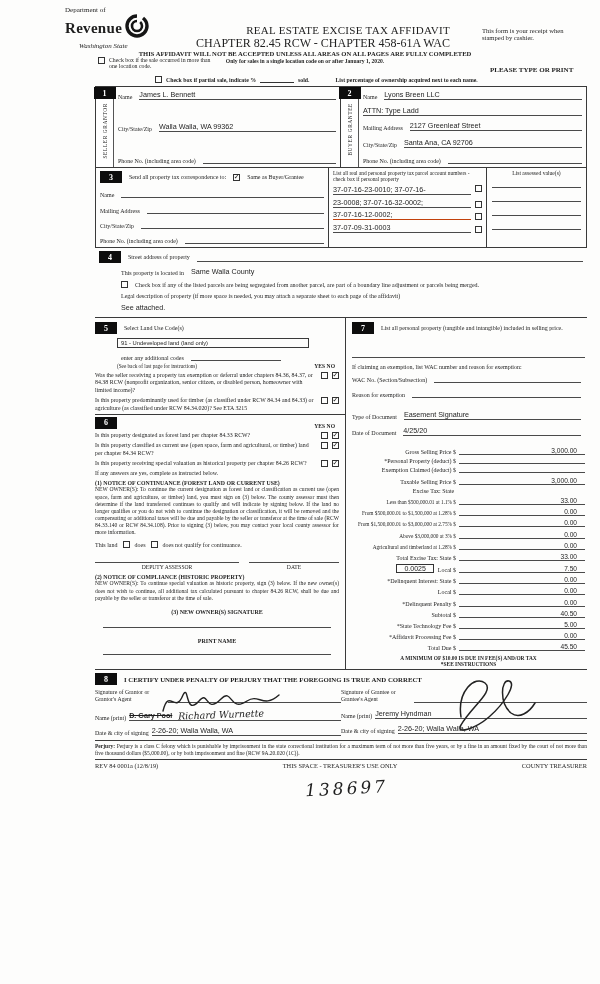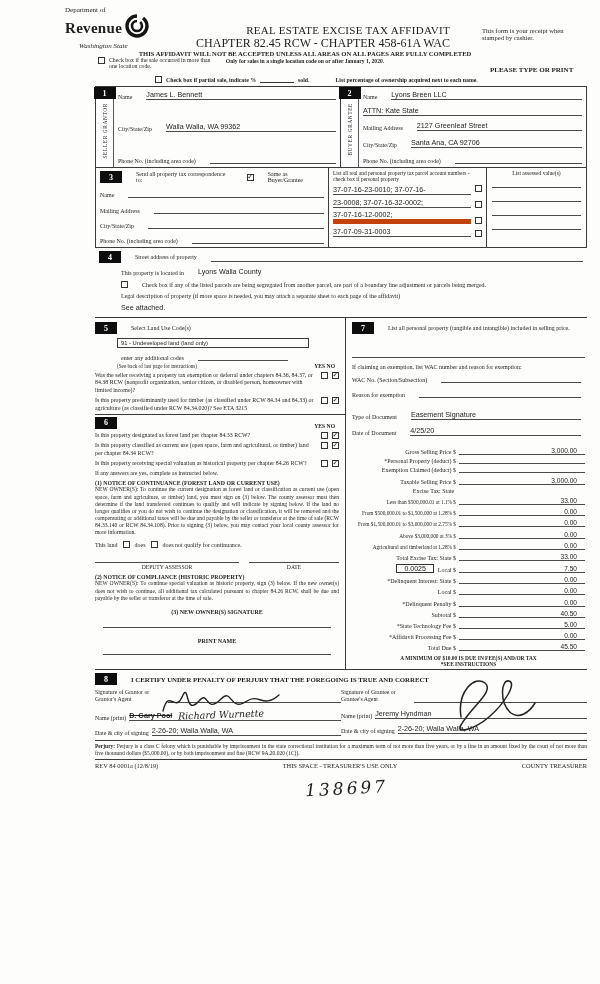--- a/index.html
+++ b/index.html
@@ -23,21 +23,21 @@
   .sec{border:1px solid #3a3a3a;box-sizing:border-box;}
   .badge{background:#0d0d0d;color:#fff;width:22px;height:12px;font-size:8px;font-weight:bold;
          display:flex;align-items:center;justify-content:center;flex:0 0 auto;}
   .rail{width:17px;background:#fff;border-right:1px solid #555;display:flex;flex-direction:column;align-items:center;flex:0 0 auto;}
   .rail-label{writing-mode:vertical-rl;transform:rotate(180deg);font-size:5.4px;letter-spacing:.6px;margin-top:4px;}
   .cb{width:7px;height:7px;border:1px solid #333;display:inline-flex;align-items:center;justify-content:center;
       font-size:7px;line-height:7px;flex:0 0 auto;box-sizing:border-box;font-family:"DejaVu Sans",sans-serif;}
   .lbl{font-size:6px;}
   .val{font-family:"Liberation Sans",sans-serif;font-size:7.2px;}
   .fill{border-bottom:1px solid #4a4a4a;flex:1;min-height:9px;display:flex;align-items:flex-end;}
-  .frow{display:flex;align-items:flex-end;gap:14px;padding:1px 4px;}
+  .frow{display:flex;align-items:flex-end;gap:7px;padding:1px 4px;}
   
   .mrow{display:flex;align-items:flex-end;justify-content:flex-end;font-size:6px;margin-top:3.2px;}
   .mline{width:118px;border-bottom:1px solid #4a4a4a;text-align:right;font-family:"Liberation Sans",sans-serif;
          font-size:6.6px;margin-left:3px;padding-right:8px;}
   .rate-box{border:1px solid #333;padding:0 7px;font-family:"Liberation Sans",sans-serif;font-size:7px;margin-right:4px;}
   
   .qrow{display:flex;align-items:flex-start;gap:4px;margin-top:3px;}
   .qtext{flex:1;font-size:5.9px;line-height:1.25;}
   .para{font-size:5.6px;line-height:1.28;text-align:justify;}
   .hand{font-family:"DejaVu Serif",serif;font-style:italic;}
@@ -122,21 +122,21 @@
           <div class="rail-label">BUYER GRANTEE</div>
         </div>
         <div style="flex:1;display:flex;flex-direction:column;justify-content:space-between;padding:2px 0;">
           <div class="frow">
               <span class="lbl">Name</span>
             <span class="fill">
                 <span class="val">Lyons Breen LLC</span>
               </span>
             </div>
           <div class="frow" style="border-bottom:1px solid #4a4a4a;margin:0 4px;padding:0;">
-            <span class="val">ATTN: Kate State</span>
+            <span class="val">ATTN: Type Ladd</span>
             </div>
           <div class="frow">
               <span class="lbl">Mailing Address</span>
             <span class="fill">
                 <span class="val">2127 Greenleaf Street</span>
               </span>
             </div>
           <div class="frow">
               <span class="lbl">City/State/Zip</span>
             <span class="fill">
@@ -180,21 +180,21 @@
         <div style="font-size:5.4px;line-height:1.2;">List all real and personal property tax parcel account numbers - check box if personal property</div>
         <div style="display:flex;align-items:flex-start;gap:4px;margin-top:2.5px;">
             <span class="val" style="border-bottom:1px solid #4a4a4a;flex:1;">37-07-16-23-0010; 37-07-16-</span>
             <span class="cb"></span>
           </div>
         <div style="display:flex;align-items:flex-end;gap:4px;margin-top:2.5px;">
             <span class="val" style="border-bottom:1px solid #4a4a4a;flex:1;">23-0008; 37-07-16-32-0002;</span>
             <span class="cb"></span>
           </div>
         <div style="display:flex;align-items:flex-end;gap:4px;margin-top:2.5px;">
-            <span class="val" style="border-bottom:5px solid #c2410c;flex:1;">37-07-16-12-0002;</span>
+            <span class="val" style="border-bottom:1px solid #c2410c;flex:1;">37-07-16-12-0002;</span>
             <span class="cb"></span>
           </div>
         <div style="display:flex;align-items:flex-end;gap:4px;margin-top:2.5px;">
             <span class="val" style="border-bottom:1px solid #4a4a4a;flex:1;">37-07-09-31-0003</span>
             <span class="cb"></span>
           </div>
       </div>
       <div style="flex:1;border-left:1px solid #3a3a3a;padding:2px 5px;">
         <div style="font-size:5.6px;text-align:center;">List assessed value(s)</div>
         <div style="border-bottom:1px solid #4a4a4a;height:11px;"></div>
@@ -205,21 +205,21 @@
     </div>
 
     <div style="padding:2px 0 4px 0;border-bottom:1px solid #3a3a3a;">
       <div class="frow" style="align-items:center;">
         <div class="badge">4</div>
         <span class="lbl">Street address of property</span>
         <span class="fill"></span>
       </div>
       <div class="frow" style="margin-left:22px;margin-top:2px;">
         <span class="lbl">This property is located in</span>
-        <span class="val">Lyons Walla County</span>
+        <span class="val">Same Walla County</span>
       </div>
       <div class="frow" style="margin-left:22px;margin-top:3px;align-items:center;">
         <span class="cb"></span>
         <span class="lbl">Check box if any of the listed parcels are being segregated from another parcel, are part of a boundary line adjustment or parcels being merged.</span>
       </div>
       <div class="frow" style="margin-left:22px;margin-top:3px;">
         <span class="lbl">Legal description of property (if more space is needed, you may attach a separate sheet to each page of the affidavit)</span>
       </div>
       <div class="frow" style="margin-left:22px;margin-top:2px;">
         <span class="val">See attached.</span>

